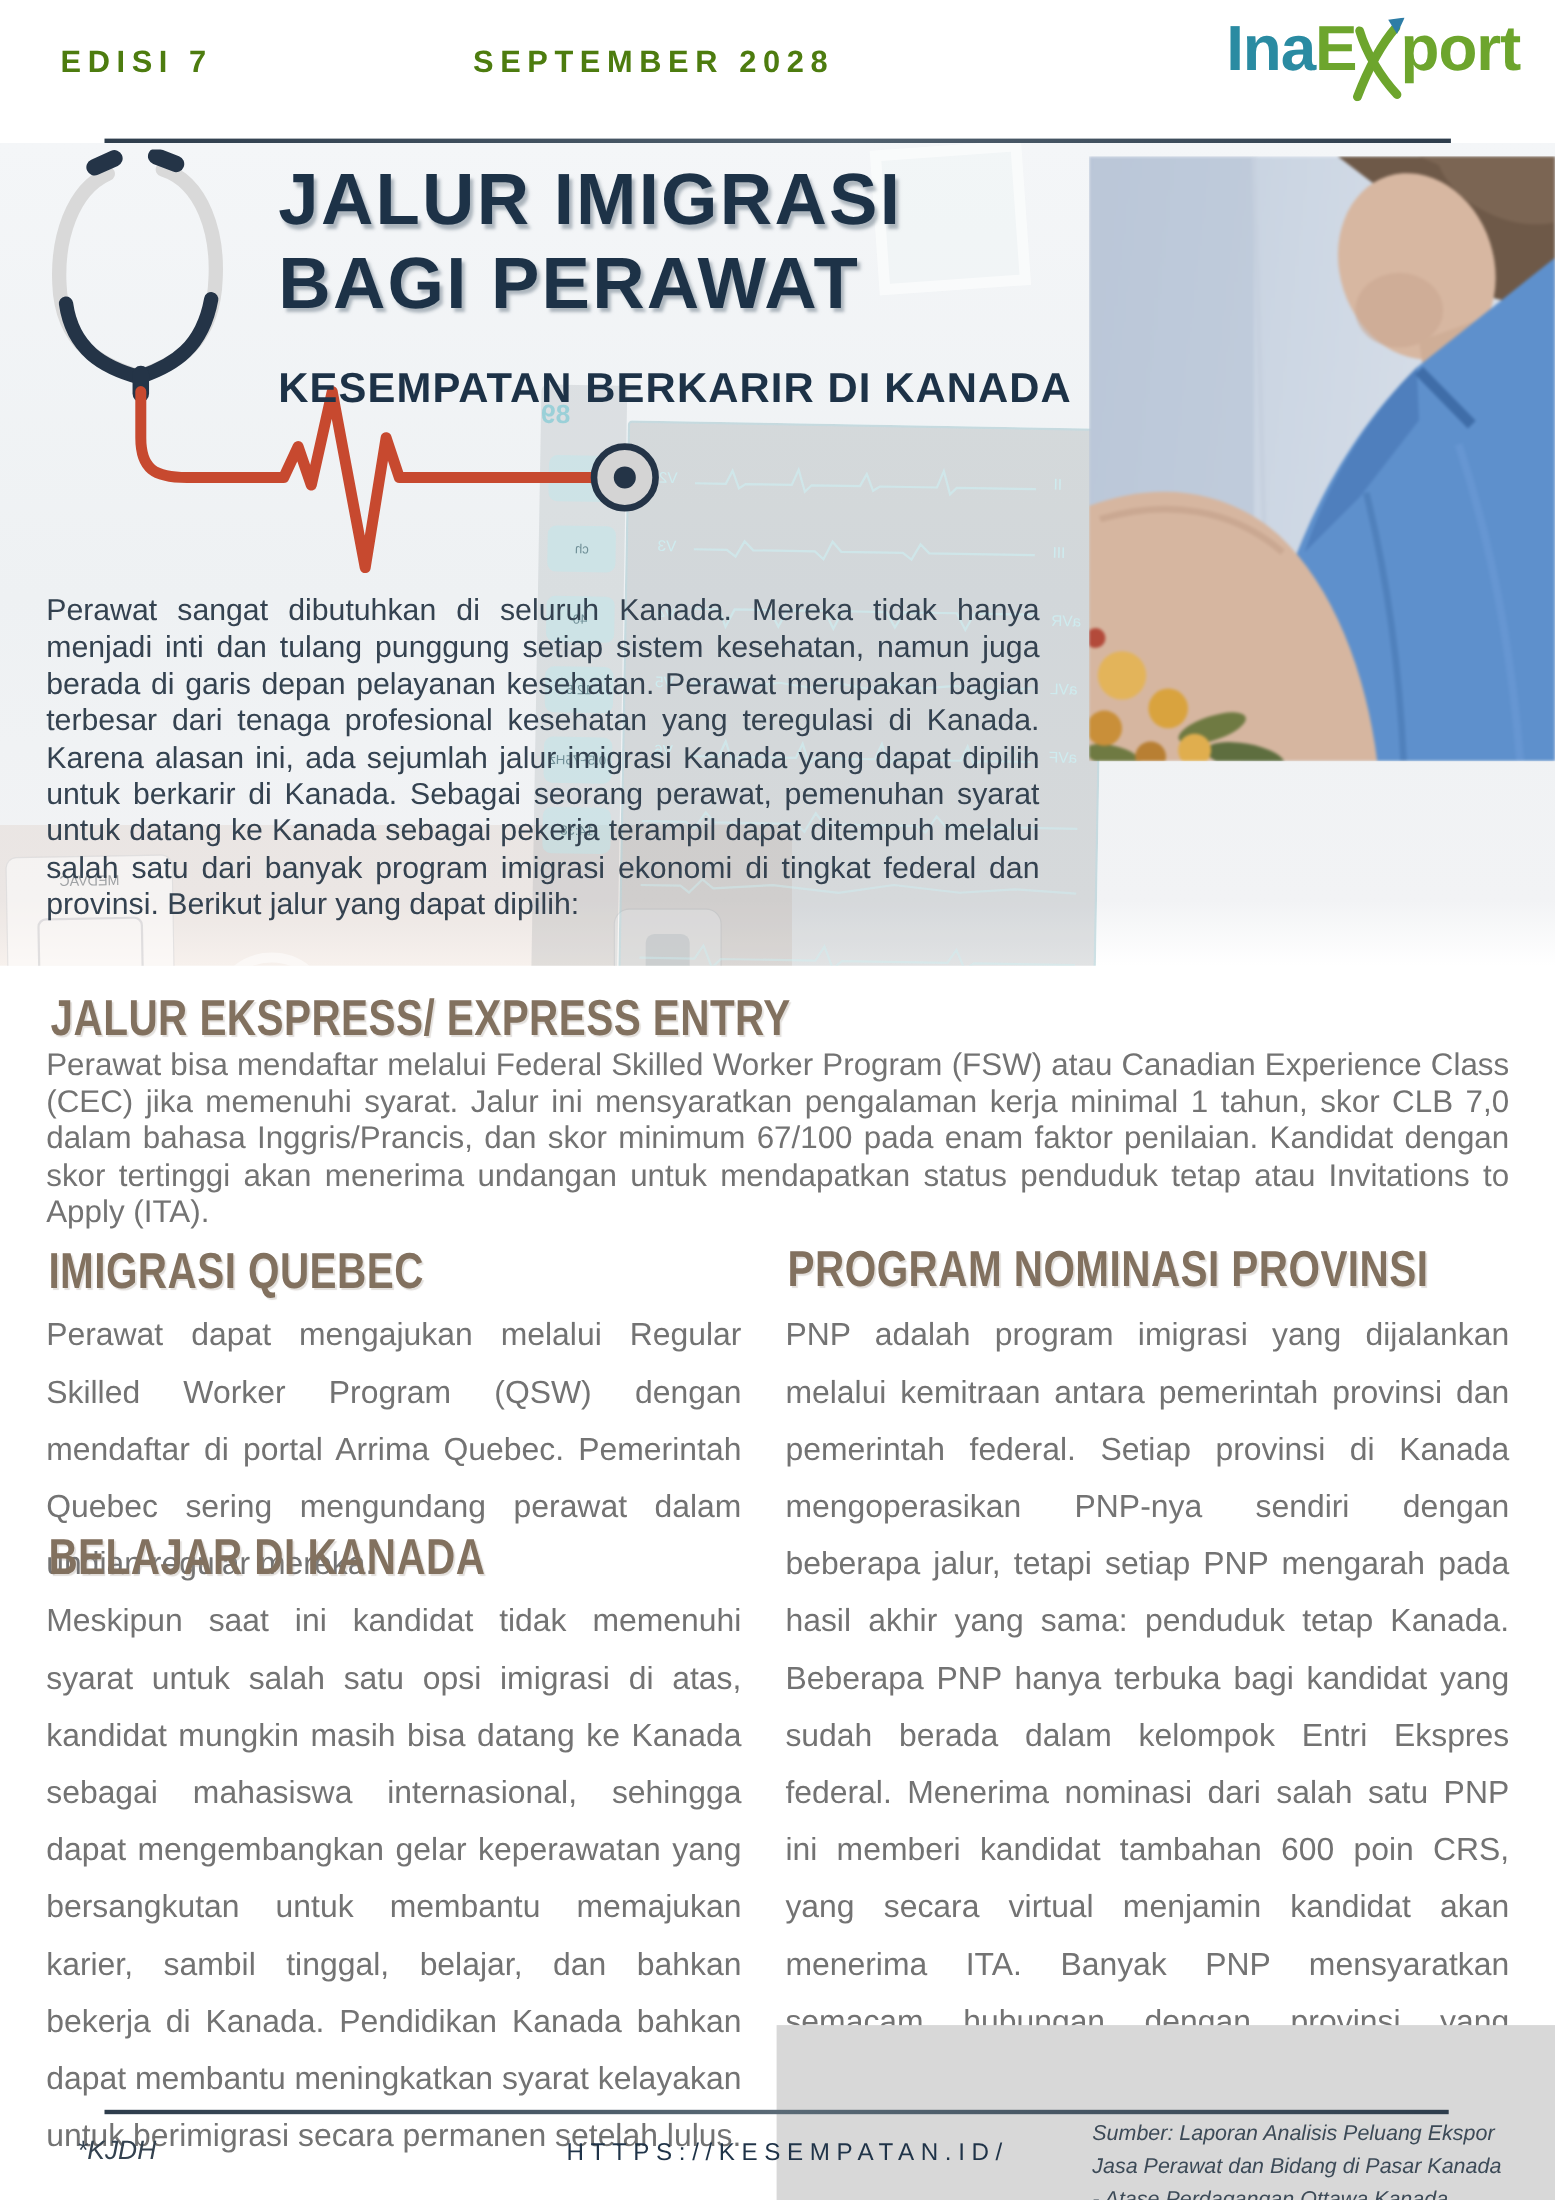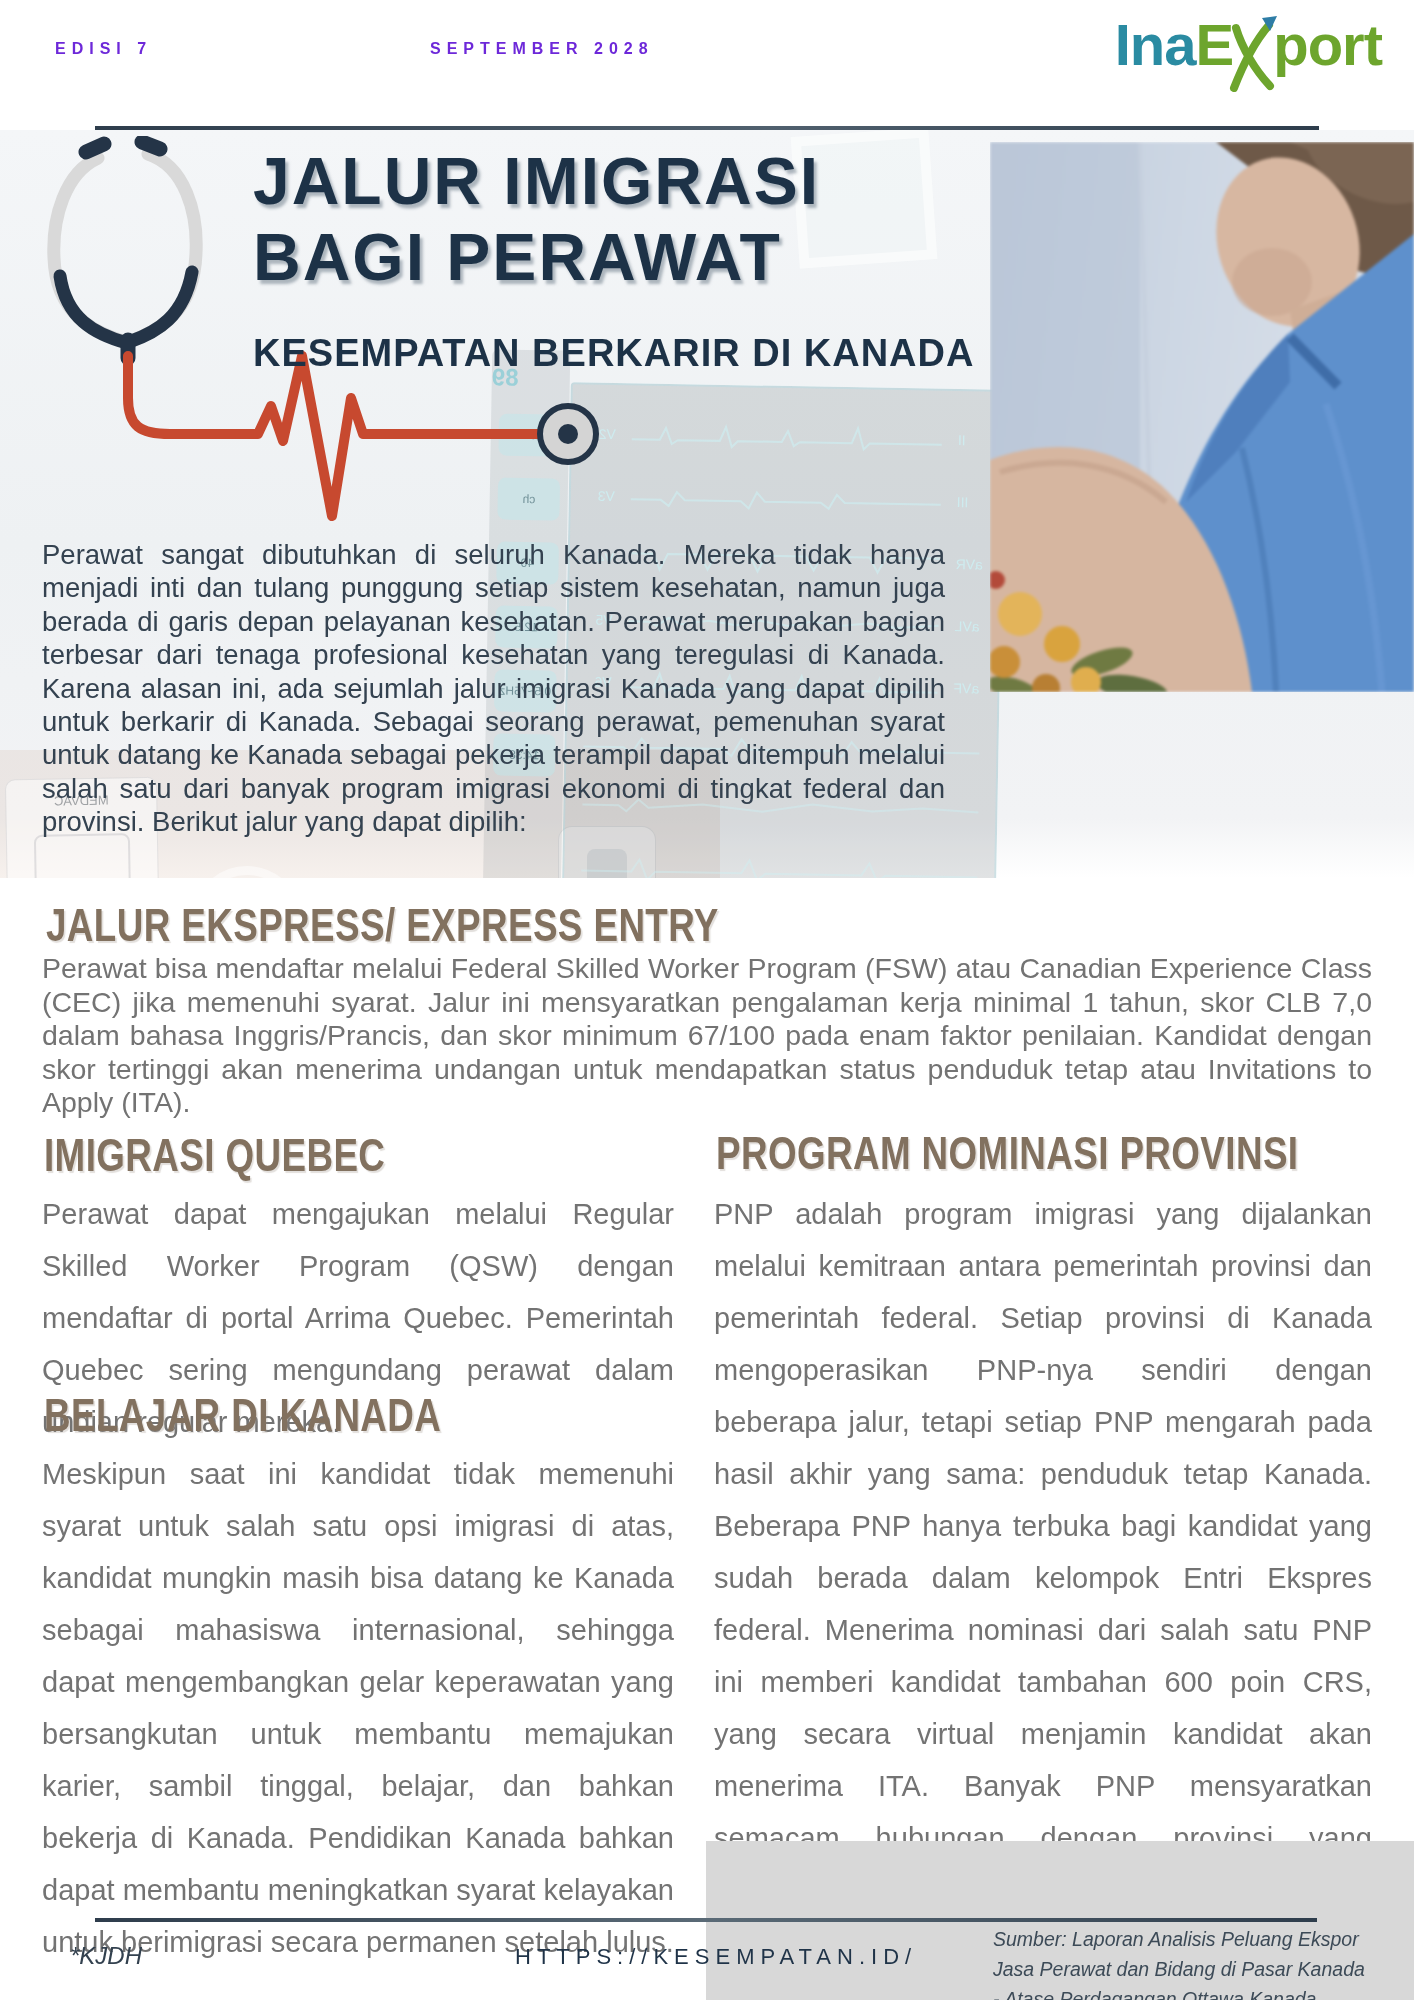--- a/index.html
+++ b/index.html
@@ -5,21 +5,21 @@
   html,body{margin:0;padding:0;}
   body{
     width:1414px;height:2000px;position:relative;overflow:hidden;
     background:#ffffff;
     font-family:"Liberation Sans","DejaVu Sans",sans-serif;
     -webkit-font-smoothing:antialiased;
   }
   .abs{position:absolute;}
 
   
-  .kicker{font-size:16px;font-weight:600;letter-spacing:6px;color:#6d28d9;}
+  .kicker{font-size:28px;font-weight:600;letter-spacing:6px;color:#4d7c0f;}
   .logo{display:flex;align-items:flex-start;font-weight:700;font-size:58px;letter-spacing:-1px;line-height:1;}
   .logo .ina{color:#2a8ba2;}
   .logo .grn{color:#6da52d;}
   .logo-x{width:50px;height:76px;margin:0 -4px -6px -6px;position:relative;}
   .hdr-rule{height:4px;background:linear-gradient(90deg,#2e3d4c,#50606e 55%,#2e3d4c);}
 
   
   .hero{left:0;top:130px;width:1414px;height:748px;overflow:hidden;
         background:linear-gradient(180deg,#f4f6f8 0%,#eef1f3 55%,#f2f3f5 92%,#ffffff 100%);}
   .hero-title{font-size:66px;line-height:75px;font-weight:800;letter-spacing:2px;color:#1d3247;

